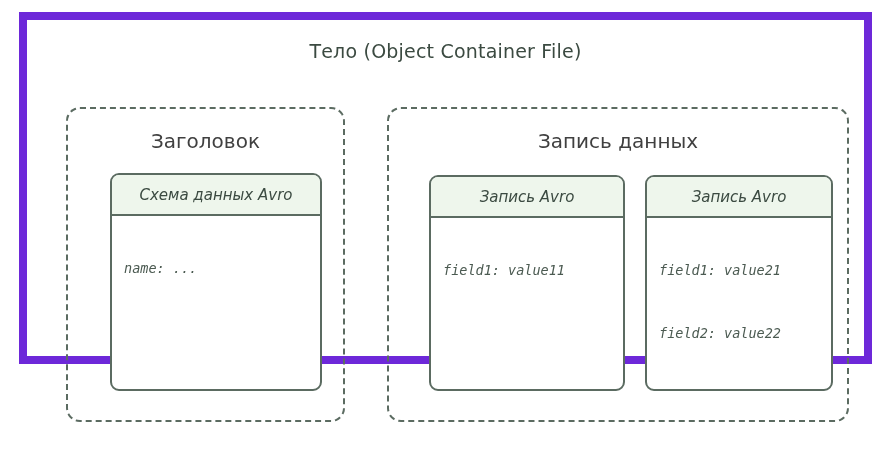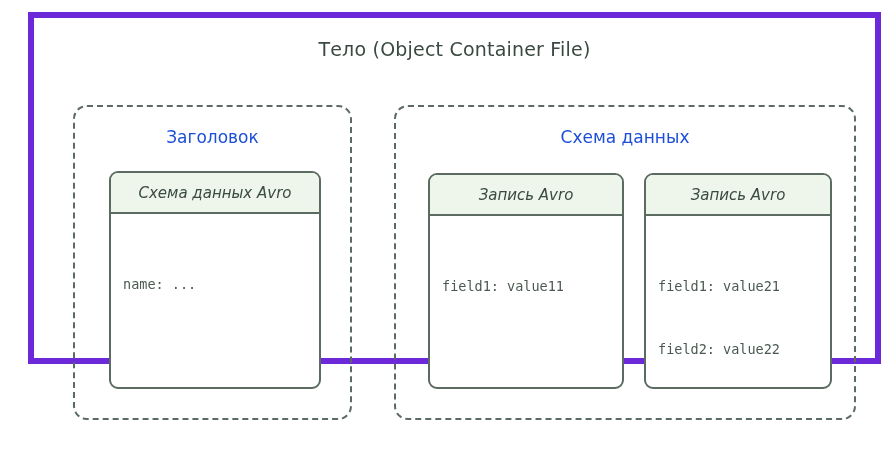--- a/index.html
+++ b/index.html
@@ -11,26 +11,26 @@
     width: 895px;
     height: 474px;
     font-family: "DejaVu Sans", sans-serif;
     overflow: hidden;
     position: relative;
   }
 
   
   .diagram {
     position: absolute;
-    left: 28px;
+    left: 19px;
     top: 12px;
     width: 853px;
     height: 352px;
     box-sizing: border-box;
-    border: 6px solid #6d28d9;
+    border: 8px solid #6d28d9;
     background: #ffffff;
   }
 
   .outer-title {
     position: absolute;
     left: 0;
     right: 0;
     top: 20px;
     text-align: center;
     font-size: 19px;
@@ -60,32 +60,33 @@
     width: 462px;
     height: 315px;
   }
 
   .group-title {
     position: absolute;
     left: 0;
     right: 0;
     top: 20px;
     text-align: center;
-    font-size: 17px;
-    color: #1d4ed8;
+    font-size: 20px;
+    color: #404040;
   }
 
   
   .card {
     position: absolute;
     box-sizing: border-box;
     border: 2px solid #5b6b61;
     border-radius: 9px;
     background: #ffffff;
     overflow: hidden;
+    margin-left: 8px;
   }
   .card-schema {
     left: 34px;
     top: 64px;
     width: 212px;
     height: 218px;
   }
   .card-rec1 {
     left: 32px;
     top: 66px;
@@ -106,26 +107,27 @@
     border-bottom: 2px solid #5b6b61;
     display: flex;
     align-items: center;
     justify-content: center;
     font-size: 15px;
     color: #3b4a41;
     font-style: italic;
   }
 
   .card-body {
-    padding: 18px 0 0 12px;
+    padding: 0 0 0 12px;
     font-family: "DejaVu Sans Mono", monospace;
     font-size: 13.5px;
     line-height: 21px;
     color: #4b5a51;
     white-space: pre;
+    font-style: italic;
   }
   .code-line {
     display: block;
   }
 </style>
 </head>
 <body>
 
 <div class="diagram">
 
@@ -140,21 +142,21 @@
         <span class="code-line">name: ...</span>
         
         
         
         
       </div>
     </div>
   </div>
 
   <div class="group group-blocks">
-    <div class="group-title">Схема данных</div>
+    <div class="group-title">Запись данных</div>
 
     <div class="card card-rec1">
       <div class="card-head">Запись Avro</div>
       <div class="card-body">
         <span class="code-line">field1: value11</span>
         
         
       </div>
     </div>
 

